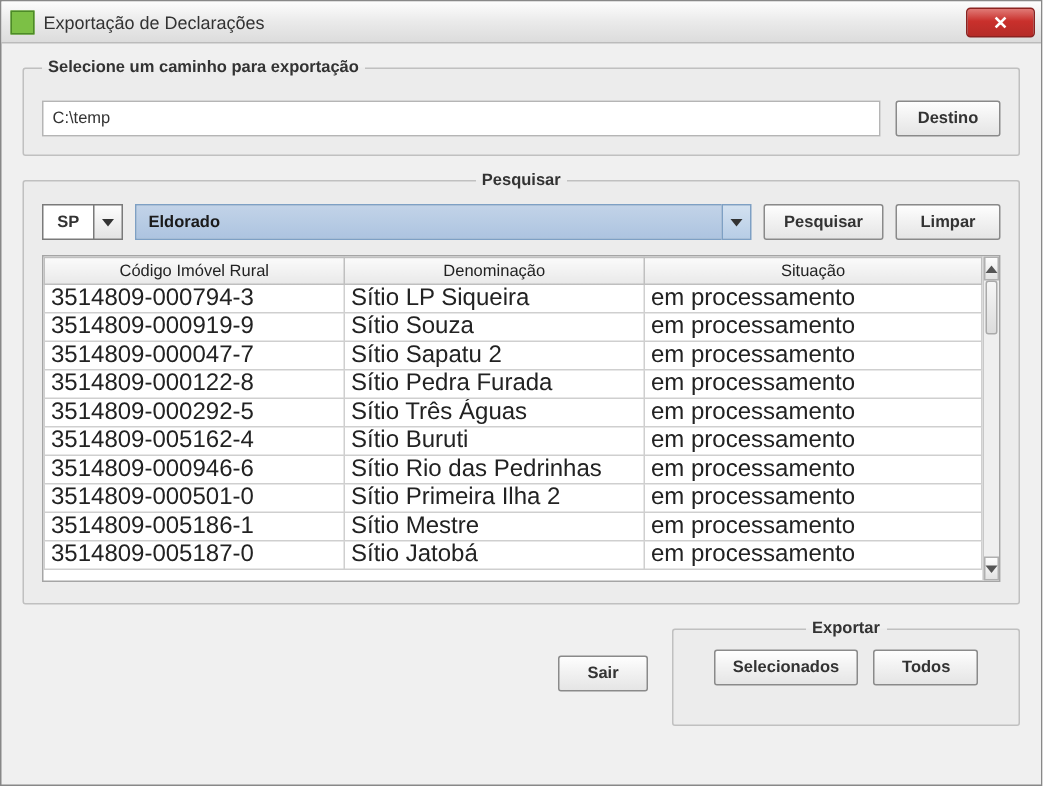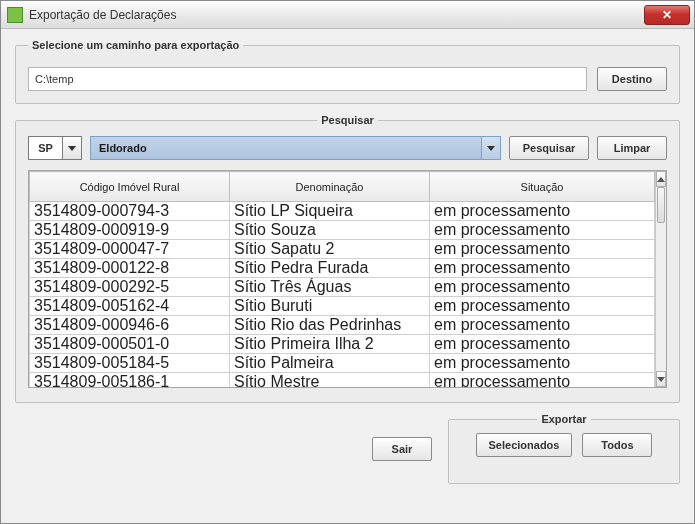--- a/index.html
+++ b/index.html
@@ -171,21 +171,21 @@
     border-collapse: collapse;
     width: 100%;
     table-layout: fixed;
   }
   table.grid th {
     background: linear-gradient(to bottom,#fafafa,#e9e9e9);
     border: 1px solid #bfbfbf;
     font-weight: normal;
     font-size: 11px;
     color: #222;
-    height: 30px;
+    height: 18px;
     padding: 0 4px;
     text-align: center;
   }
   table.grid td {
     border: 1px solid #cfcfcf;
     font-size: 16px;
     color: #222;
     height: 16px;
     padding: 0 4px;
     white-space: nowrap;
@@ -355,25 +355,20 @@
                   <td>3514809-000946-6</td>
                   <td>Sítio Rio das Pedrinhas</td>
                   <td>em processamento</td>
                 </tr>
                 <tr>
                   <td>3514809-000501-0</td>
                   <td>Sítio Primeira Ilha 2</td>
                   <td>em processamento</td>
                 </tr>
                 <tr>
-                  <td>3514809-005184-5</td>
-                  <td>Sítio Palmeira</td>
-                  <td>em processamento</td>
-                </tr>
-                <tr>
                   <td>3514809-005186-1</td>
                   <td>Sítio Mestre</td>
                   <td>em processamento</td>
                 </tr>
                 <tr>
                   <td>3514809-005187-0</td>
                   <td>Sítio Jatobá</td>
                   <td>em processamento</td>
                 </tr>
               </tbody>

